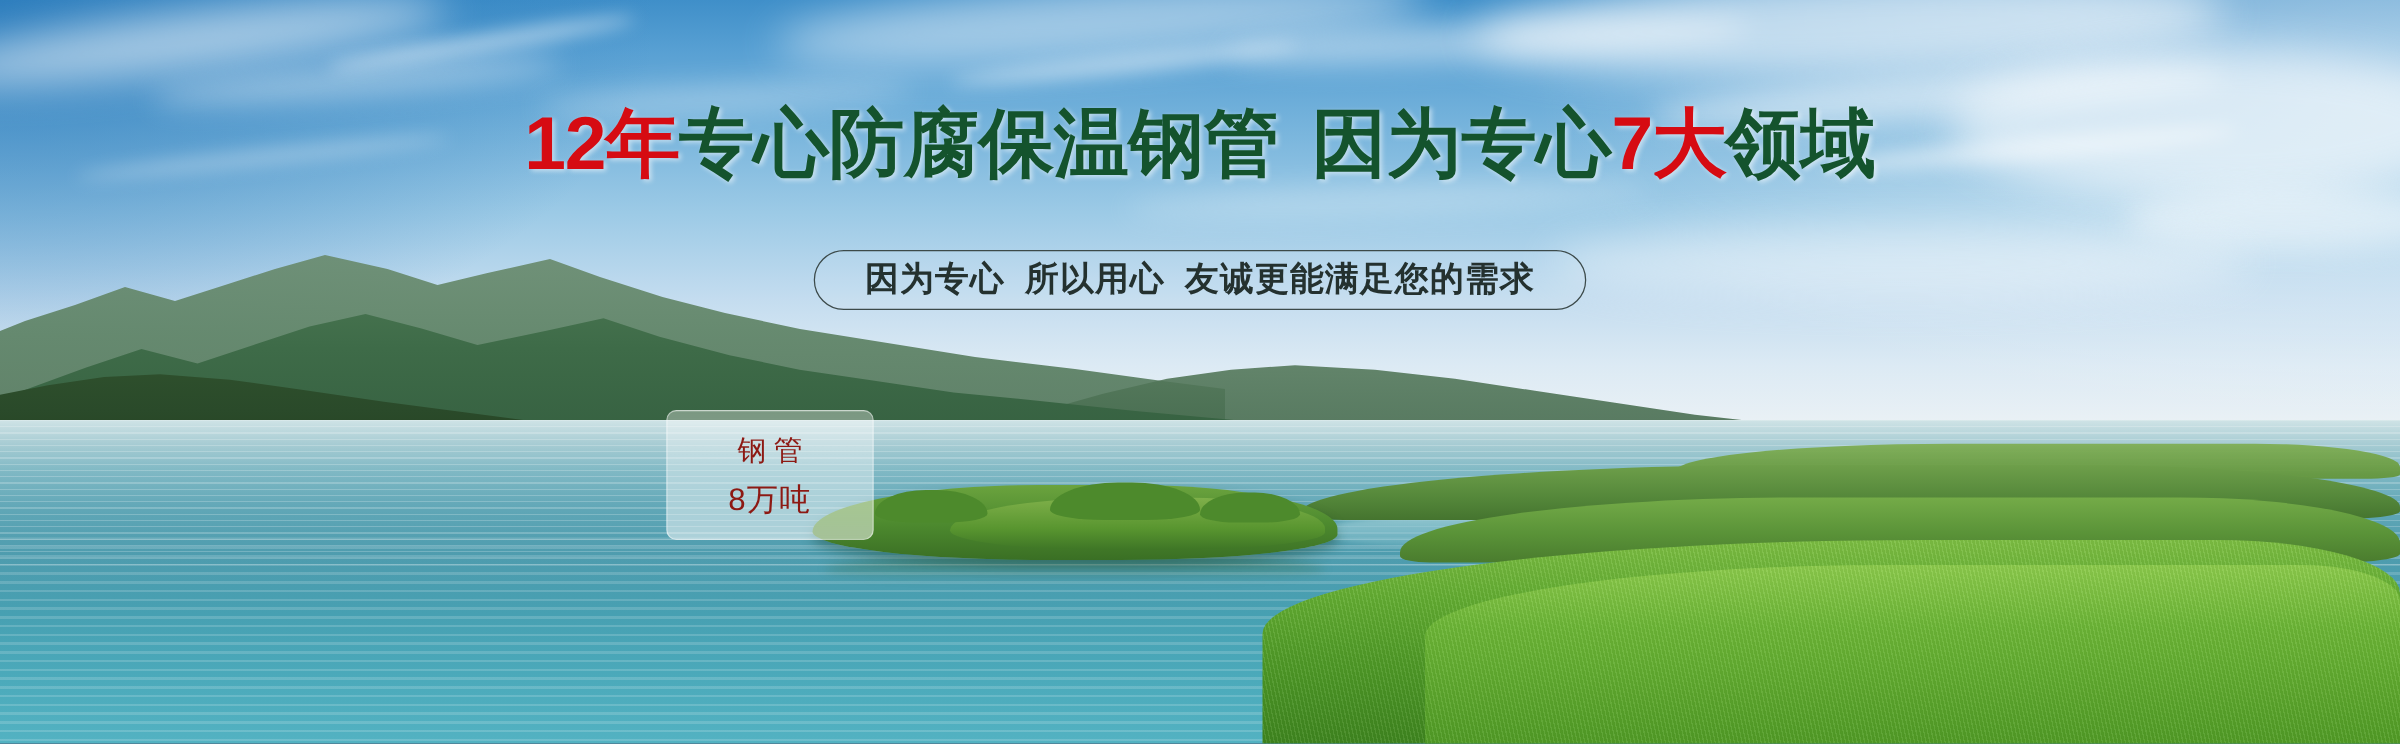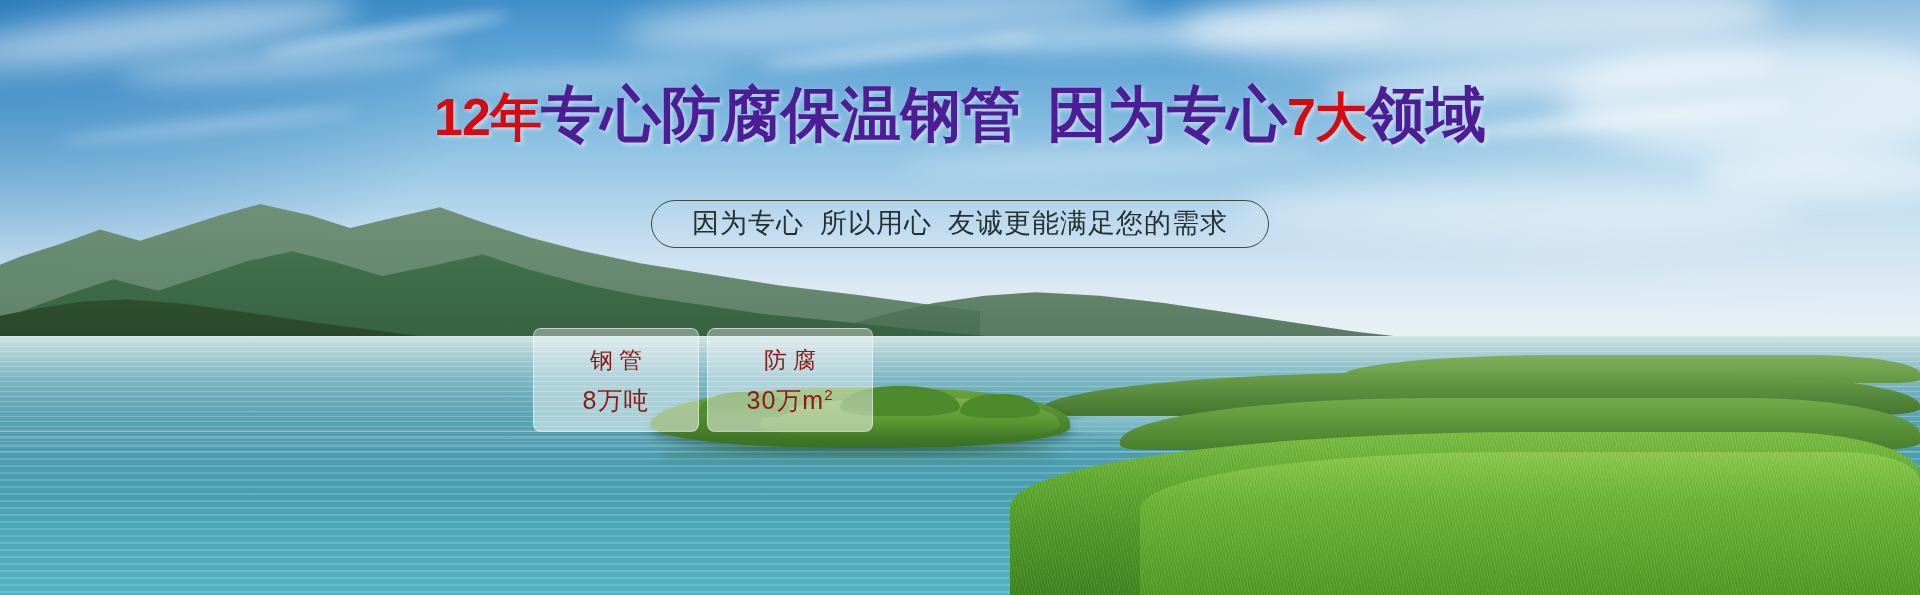--- a/index.html
+++ b/index.html
@@ -226,32 +226,33 @@
     white-space: nowrap;
     font-weight: bold;
     font-size: 60px;
     line-height: 66px;
     letter-spacing: 0px;
     color: #2b2b2b;
     text-shadow: 2px 2px 4px rgba(255,255,255,.55);
   }
   .hl-red {
     color: #d60b12;
-    font-size: 52px;
+    font-size: 60px;
     letter-spacing: -1px;
   }
-  .hl-dark { color: #4c1d95; }
+  .hl-dark { color: #14532d; }
   .hl-gap { display: inline-block; width: 26px; }
 
   
   .pill-wrap {
     position: absolute;
     left: 0; right: 0;
     top: 200px;
     text-align: center;
+    font-weight: bold;
   }
   .pill {
     display: inline-block;
     padding: 7px 40px 9px 40px;
     border: 1px solid #3c4a4a;
     border-radius: 24px;
     font-size: 27px;
     line-height: 30px;
     color: #24312f;
     letter-spacing: 1px;
@@ -365,21 +366,17 @@
     </div>
   </div>
 
   <div class="cards">
 
     <div class="card">
       <div class="card-title">钢管</div>
       <div class="card-value"><span>8万吨</span></div>
     </div>
 
-    <div class="card">
-      <div class="card-title">防腐</div>
-      <div class="card-value"><span>30万m</span><sup>2</sup></div>
-    </div>
 
 
   </div>
 
 </div>
 
 </body></html>

